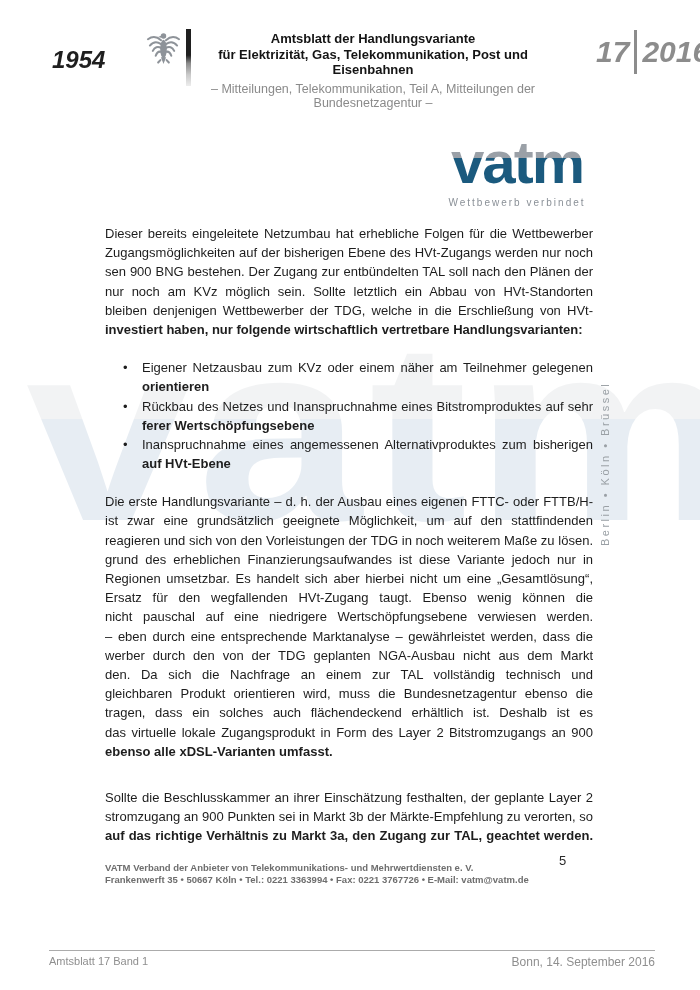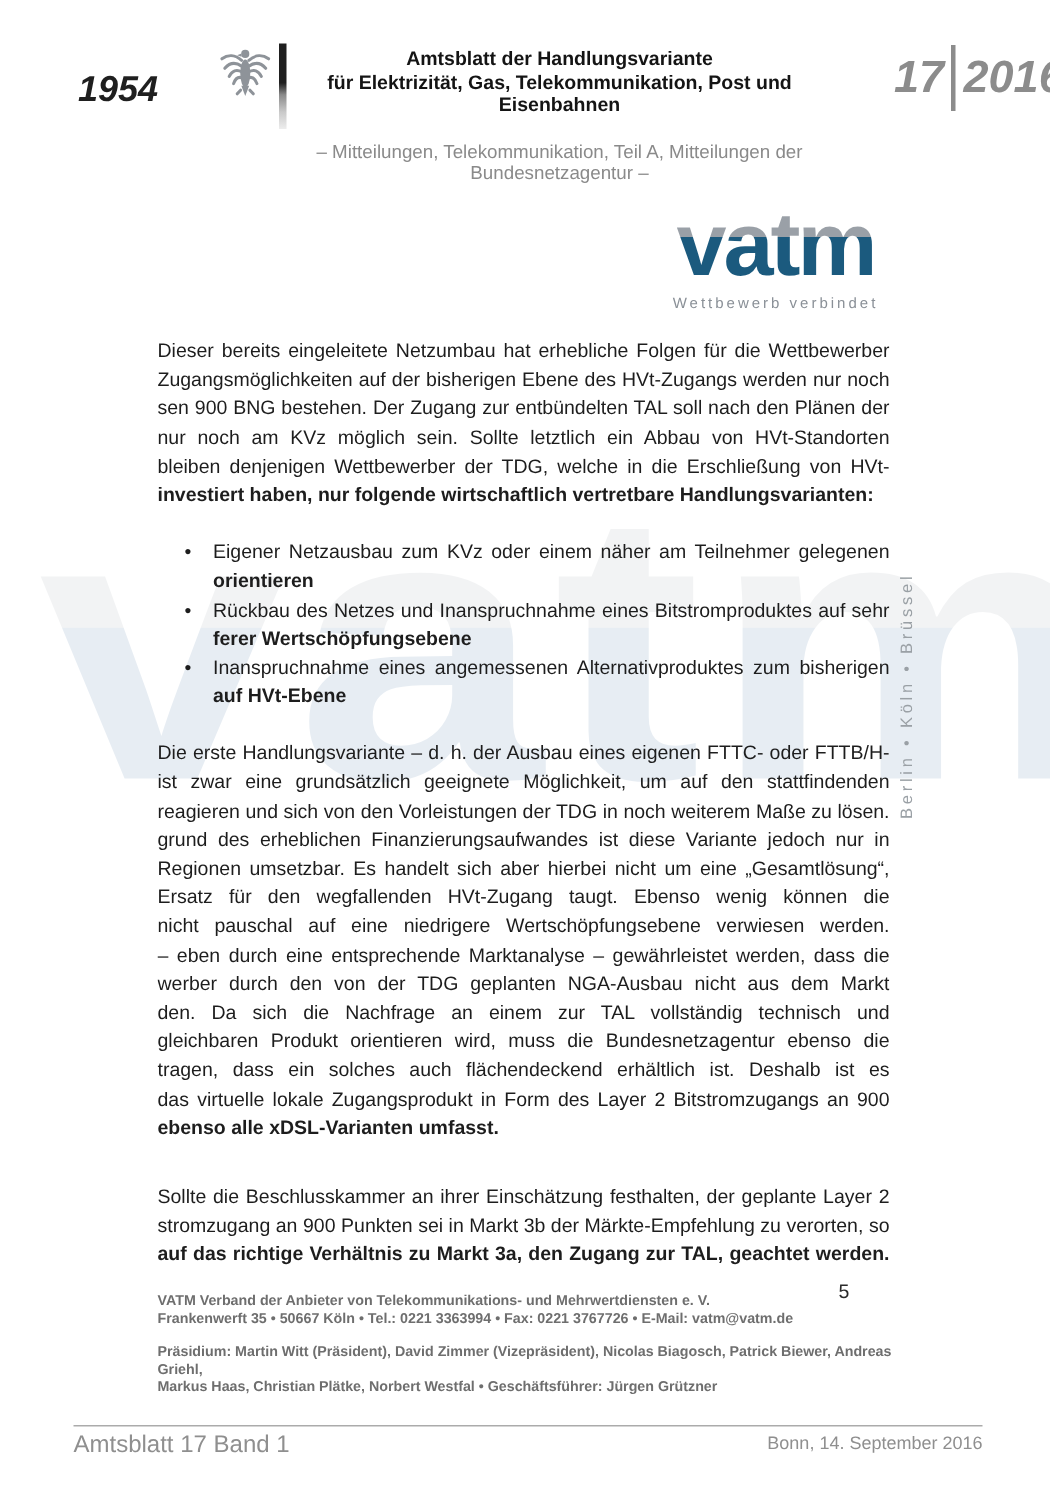--- a/index.html
+++ b/index.html
@@ -17,21 +17,21 @@
     -webkit-background-clip:text;background-clip:text;color:transparent;
     user-select:none;pointer-events:none;white-space:nowrap;
   }
   
   .hdr-num{position:absolute;left:52px;top:46px;font-size:24px;font-weight:bold;font-style:italic;color:#1f1f1f;}
   .eagle{position:absolute;left:146px;top:27px;width:35px;height:40px;}
   .hdr-bar{position:absolute;left:186px;top:29px;width:5px;height:57px;
     background:linear-gradient(to bottom,#1f1f1f 0%,#1f1f1f 46%,#8a8a8a 60%,#c9c9c9 80%,#ededed 100%);}
   .hdr-center{position:absolute;left:196px;top:31px;width:354px;text-align:center;}
   .hdr-center .t1{font-size:13px;font-weight:bold;line-height:15.5px;color:#141414;}
-  .hdr-center .t2{font-size:12.5px;color:var(--muted-gray);margin-top:16px;}
+  .hdr-center .t2{font-size:12.5px;color:var(--muted-gray);margin-top:4px;}
   .hdr-issue{position:absolute;left:552px;top:28px;display:flex;align-items:center;gap:5px;height:48px;margin-left:44px;}
   .hdr-issue .num{font-size:30px;font-weight:bold;font-style:italic;color:#8c8c8c;}
   .issue-bar{display:inline-block;width:3px;height:44px;background:#8c8c8c;}
   
   .logo{position:absolute;left:447px;top:133px;width:140px;text-align:center;}
   .logo-word{
     font-size:60px;font-weight:bold;line-height:1;letter-spacing:-2px;
     background:linear-gradient(to bottom,var(--logo-gray) 0%,var(--logo-gray) 42%,var(--logo-blue) 42%,var(--logo-blue) 100%);
     -webkit-background-clip:text;background-clip:text;color:transparent;
   }
@@ -51,21 +51,21 @@
   .bullet{display:flex;}
   .bdot{width:37px;padding-left:18px;box-sizing:border-box;line-height:19.2px;font-size:13px;}
   .btext{flex:1;}
   .p2{margin-top:19px;}
   .p3{margin-top:27px;}
   
   .pageno{position:absolute;left:559px;top:853px;font-size:13px;color:#2a2a2a;}
   .footer{position:absolute;left:105px;top:862px;width:500px;font-size:9.5px;line-height:11.5px;color:var(--footer-gray);font-weight:bold;}
   .f-block2{margin-top:11px;}
   .rule{position:absolute;left:49px;top:950px;width:606px;height:1px;background:#ababab;}
-  .pbar-left{position:absolute;left:49px;top:955px;font-size:16px;color:#8f8f8f;}
+  .pbar-left{position:absolute;left:49px;top:955px;font-size:11px;color:#8f8f8f;}
   .pbar-right{position:absolute;right:45px;top:955px;font-size:12px;color:#8f8f8f;}
 </style>
 </head>
 <body>
 
 <div class="page">
 
   <div class="watermark">vatm</div>
 
   <div class="hdr-num">1954</div>
@@ -170,23 +170,19 @@
       <div class="ln last">auf das richtige Verhältnis zu Markt 3a, den Zugang zur TAL, geachtet werden. Zum einen</div>
     </div>
 
   </div>
 
   <div class="pageno">5</div>
 
   <div class="footer">
     <div>VATM Verband der Anbieter von Telekommunikations- und Mehrwertdiensten e. V.</div>
     <div>Frankenwerft 35 • 50667 Köln • Tel.: 0221 3363994 • Fax: 0221 3767726 • E-Mail: vatm@vatm.de</div>
-    <div class="f-block2">
-      <div>Präsidium: Martin Witt (Präsident), David Zimmer (Vizepräsident), Nicolas Biagosch, Patrick Biewer, Andreas Griehl,</div>
-      <div>Markus Haas, Christian Plätke, Norbert Westfal • Geschäftsführer: Jürgen Grützner</div>
-    </div>
   </div>
 
   <div class="rule"></div>
   <div class="pbar-left">Amtsblatt 17 Band 1</div>
   <div class="pbar-right">Bonn, 14. September 2016</div>
 
 </div>
 
 </body></html>

